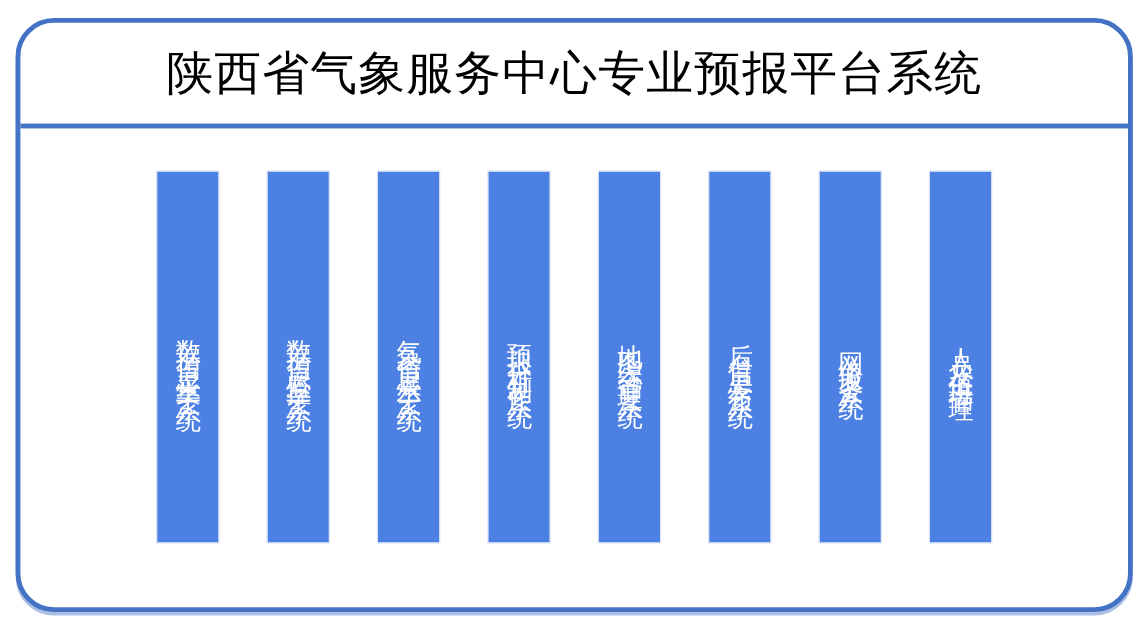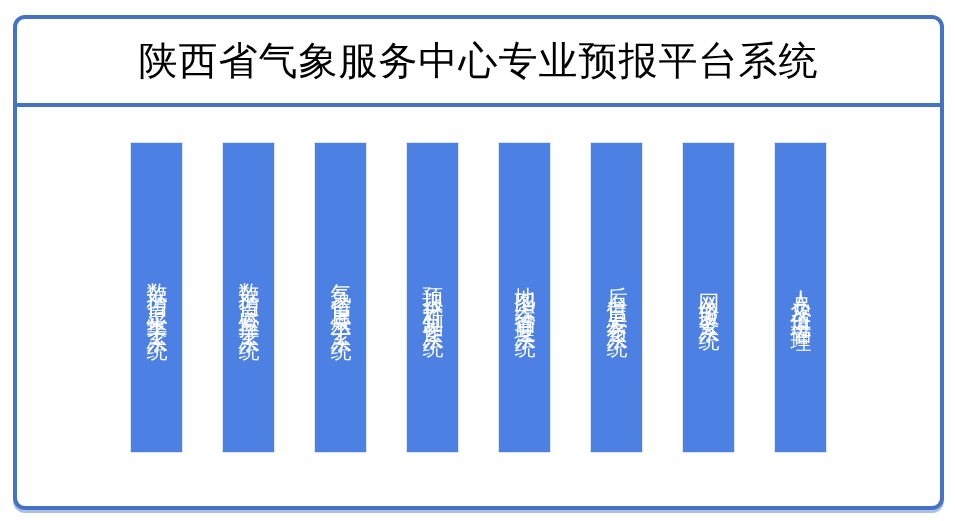--- a/index.html
+++ b/index.html
@@ -15,21 +15,21 @@
     overflow: hidden;
   }
   .frame {
     position: absolute;
     left: 13px;
     top: 15px;
     width: 931px;
     height: 495px;
     box-sizing: border-box;
     border: 4px solid #4472C4;
-    border-radius: 12px;
+    border-radius: 32px;
     background: #ffffff;
     box-shadow: 0 3px 0 rgba(68, 114, 196, 0.45);
   }
   .header {
     height: 84px;
     display: flex;
     align-items: center;
     justify-content: center;
   }
   .title {

